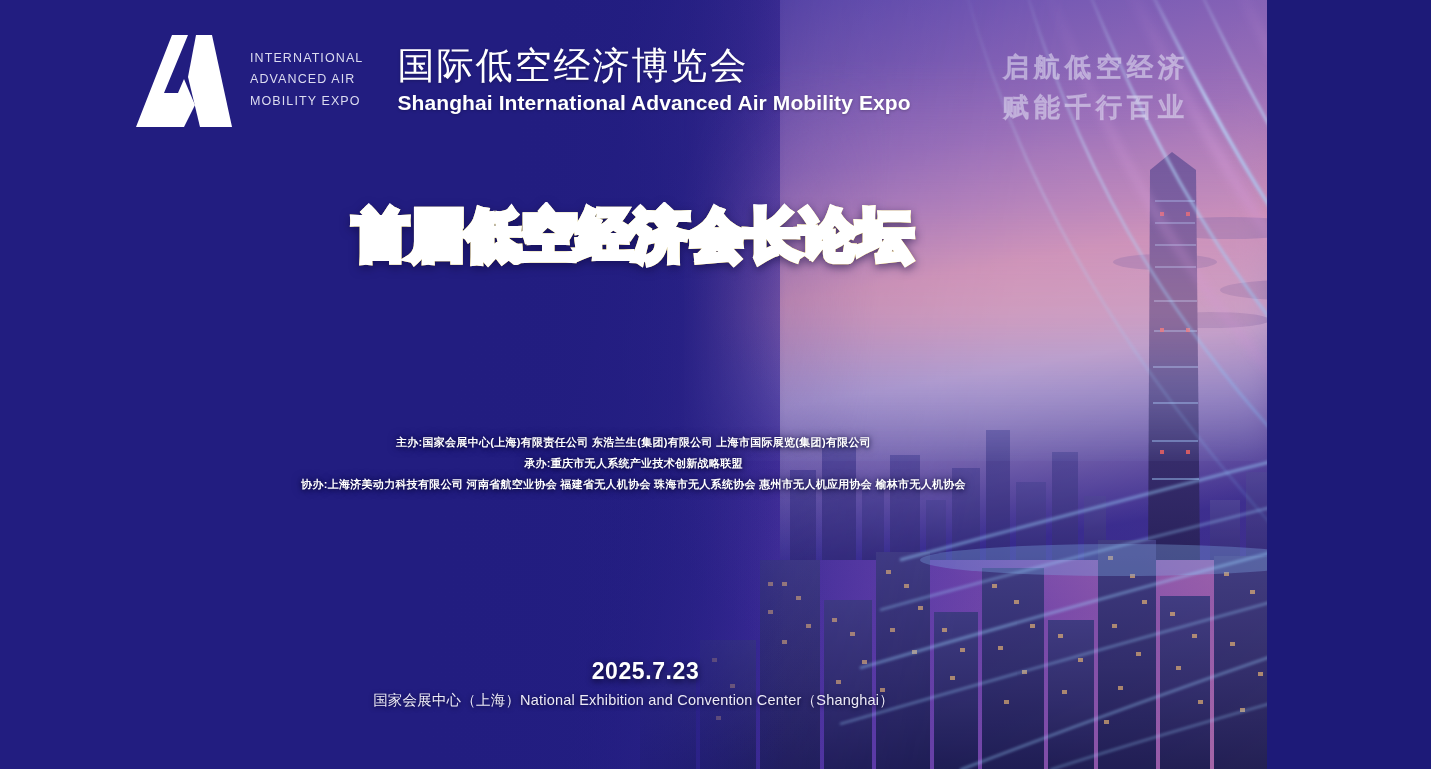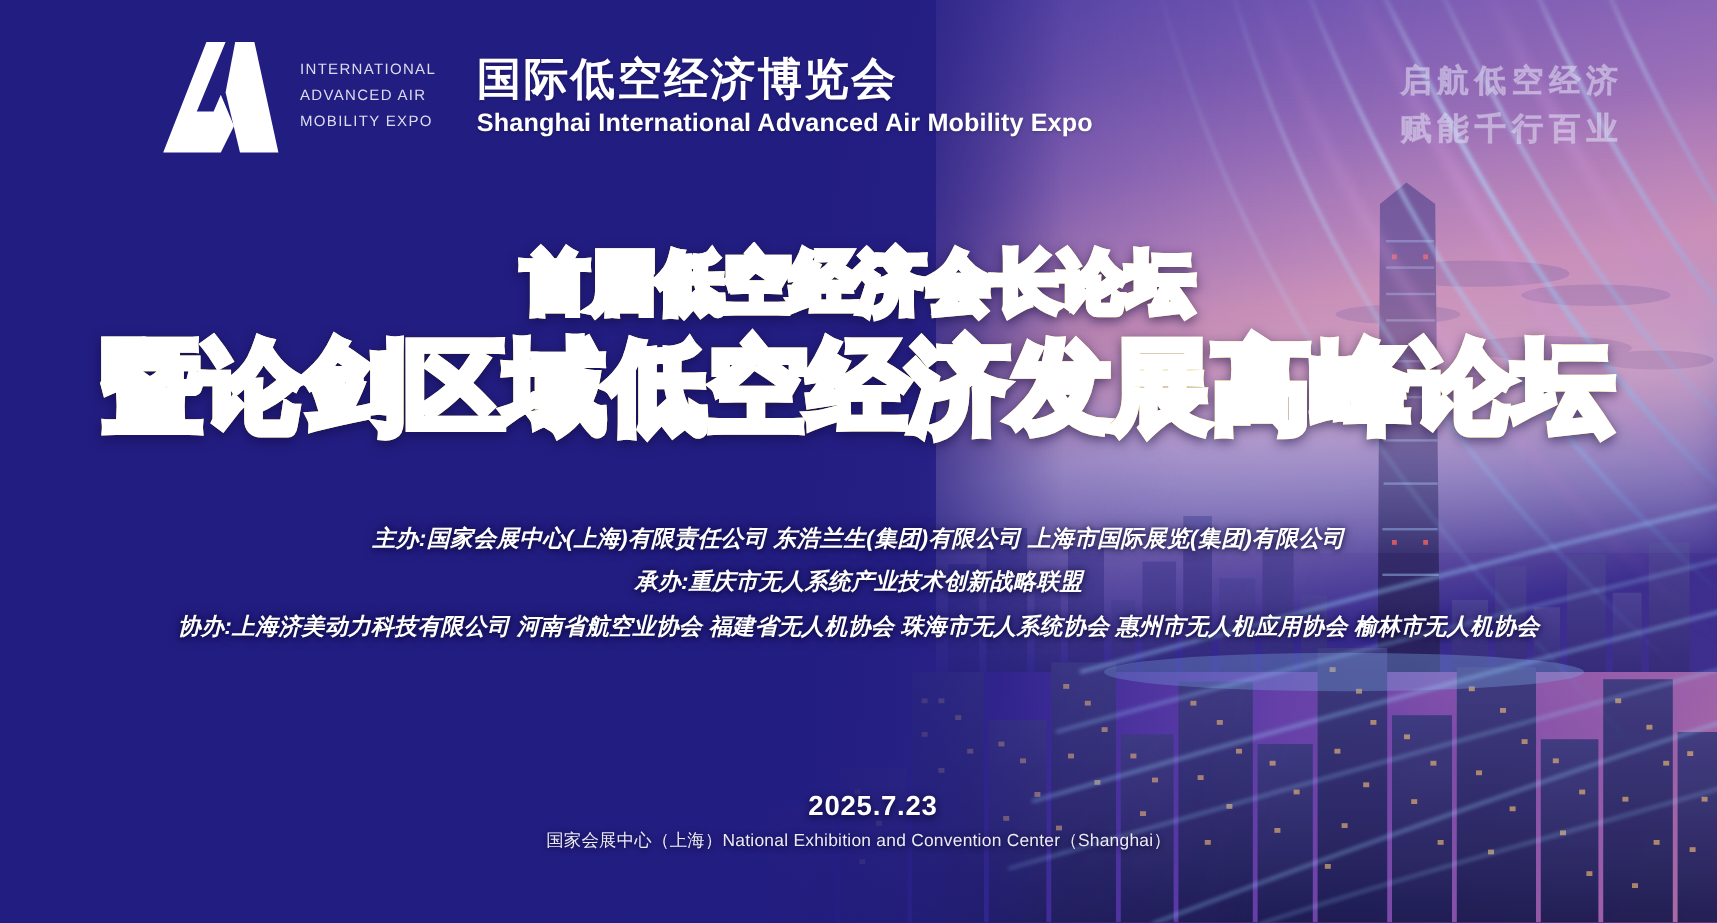--- a/index.html
+++ b/index.html
@@ -5,21 +5,21 @@
   * { margin:0; padding:0; box-sizing:border-box; }
   html, body {
     width:1431px; height:769px;
     overflow:hidden;
     background:#1d1a78;
     font-family:"Liberation Sans","DejaVu Sans",sans-serif;
   }
 
   #poster {
     position:relative;
-    width:1431px; height:769px;
+    width:1267px; height:769px;
     overflow:hidden;
     background:#211c7d;
   }
 
   
   .bg-base {
     position:absolute; inset:0;
     background:
       radial-gradient(ellipse 900px 620px at 100% 14%, rgba(196,120,200,0.55) 0%, rgba(140,90,190,0.30) 38%, rgba(40,30,130,0.0) 72%),
       radial-gradient(ellipse 620px 520px at 88% 46%, rgba(226,160,195,0.42) 0%, rgba(120,80,175,0.18) 50%, rgba(35,28,125,0) 80%),
@@ -76,21 +76,21 @@
     font-size:12.5px;
     letter-spacing:1.1px;
     line-height:1.72;
     font-weight:400;
   }
 
   .header-titles { margin-left:34px; }
   .expo-cn {
     color:#ffffff;
     font-size:37px;
-    font-weight:700;
+    font-weight:400;
     letter-spacing:2px;
     line-height:1.12;
     text-shadow:0 1px 3px rgba(0,0,0,0.25);
   }
   .expo-en {
     color:#ffffff;
     font-size:21px;
     font-weight:700;
     letter-spacing:0.1px;
     margin-top:5px;
@@ -135,26 +135,25 @@
   .mt-line-2 { font-size:83px; margin-top:10px; }
 
   
   .organizers {
     position:absolute; left:0; top:432px; width:100%;
     z-index:20;
     text-align:center;
     color:#ffffff;
   }
   .org-line {
-    font-size:19px;
+    font-size:11px;
     font-weight:700;
     letter-spacing:0.3px;
     line-height:1.92;
     text-shadow:0 1px 4px rgba(10,8,50,0.85), 0 0 10px rgba(10,8,50,0.55);
-    font-style:italic;
   }
 
   
   .footer {
     position:absolute; left:0; top:658px; width:100%;
     z-index:20;
     text-align:center;
     color:#ffffff;
   }
   .date {
@@ -422,21 +421,20 @@
     </div>
   </div>
 
   <div class="slogan">
     <div class="l1">启航低空经济</div>
     <div class="l2">赋能千行百业</div>
   </div>
 
   <div class="main-title">
     <div class="mt-line mt-line-1">首届低空经济会长论坛</div>
-    <div class="mt-line mt-line-2">暨论剑区域低空经济发展高峰论坛</div>
   </div>
 
   <div class="organizers">
     <div class="org-line">主办:国家会展中心(上海)有限责任公司  东浩兰生(集团)有限公司  上海市国际展览(集团)有限公司</div>
     <div class="org-line">承办:重庆市无人系统产业技术创新战略联盟</div>
     <div class="org-line">协办:上海济美动力科技有限公司  河南省航空业协会  福建省无人机协会  珠海市无人系统协会  惠州市无人机应用协会 榆林市无人机协会</div>
   </div>
 
   <div class="footer">
     <div class="date">2025.7.23</div>

